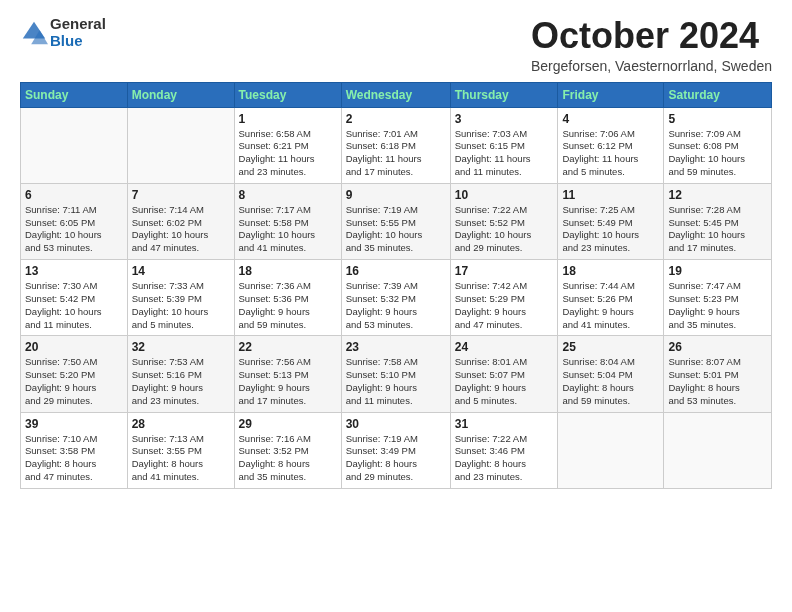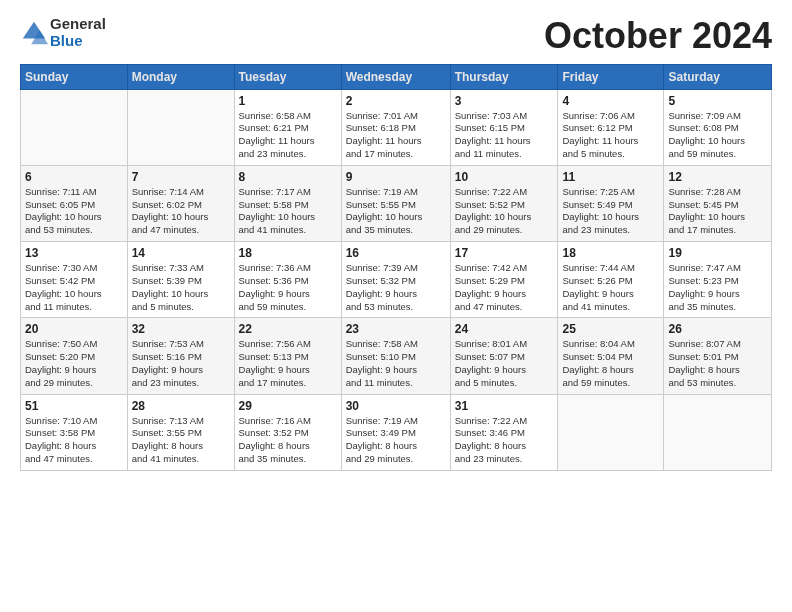--- a/index.html
+++ b/index.html
@@ -60,21 +60,21 @@
       color: #444;
       margin-top: 2px;
     }
     .calendar {
       width: 100%;
       border-collapse: collapse;
       font-size: 10px;
     }
     .calendar thead th {
       background: #2a6ebb;
-      color: #e5e5e5;
+      color: #86efac;
       padding: 5px 4px;
       text-align: left;
       font-size: 12px;
       font-weight: bold;
       border: 1px solid #1a5aa0;
     }
     .calendar tbody td {
       vertical-align: top;
       border: 1px solid #ccc;
       padding: 4px 4px;
@@ -114,20 +114,21 @@
         <polygon points="20,4 36,28 4,28" fill="#2a6ebb" opacity="0.85"></polygon>
         <polygon points="28,16 40,36 16,36" fill="#2a6ebb" opacity="0.6"></polygon>
       </svg>
       <div class="logo-text">
         <span class="logo-general">General</span>
         <span class="logo-blue">Blue</span>
       </div>
     </div>
     <div class="title-block">
       <div class="month-title">October 2024</div>
+      <div class="subtitle">Bergeforsen, Vaesternorrland, Sweden</div>
     </div>
   </div>
 
   <table class="calendar">
     <thead>
       <tr>
       <th>Sunday</th>
           <th>Monday</th>
           <th>Tuesday</th>
           <th>Wednesday</th>
@@ -324,21 +325,21 @@
           <td>
             <span class="day-number">26</span>
             <div class="day-detail" style="white-space: pre-line;">Sunrise: 8:07 AM
 Sunset: 5:01 PM
 Daylight: 8 hours
 and 53 minutes.</div>
           </td>
         </tr>
         <tr class="last-row">
           <td>
-            <span class="day-number">51</span>
+            <span class="day-number">39</span>
             <div class="day-detail" style="white-space: pre-line;">Sunrise: 7:10 AM
 Sunset: 3:58 PM
 Daylight: 8 hours
 and 47 minutes.</div>
           </td>
           <td>
             <span class="day-number">28</span>
             <div class="day-detail" style="white-space: pre-line;">Sunrise: 7:13 AM
 Sunset: 3:55 PM
 Daylight: 8 hours

